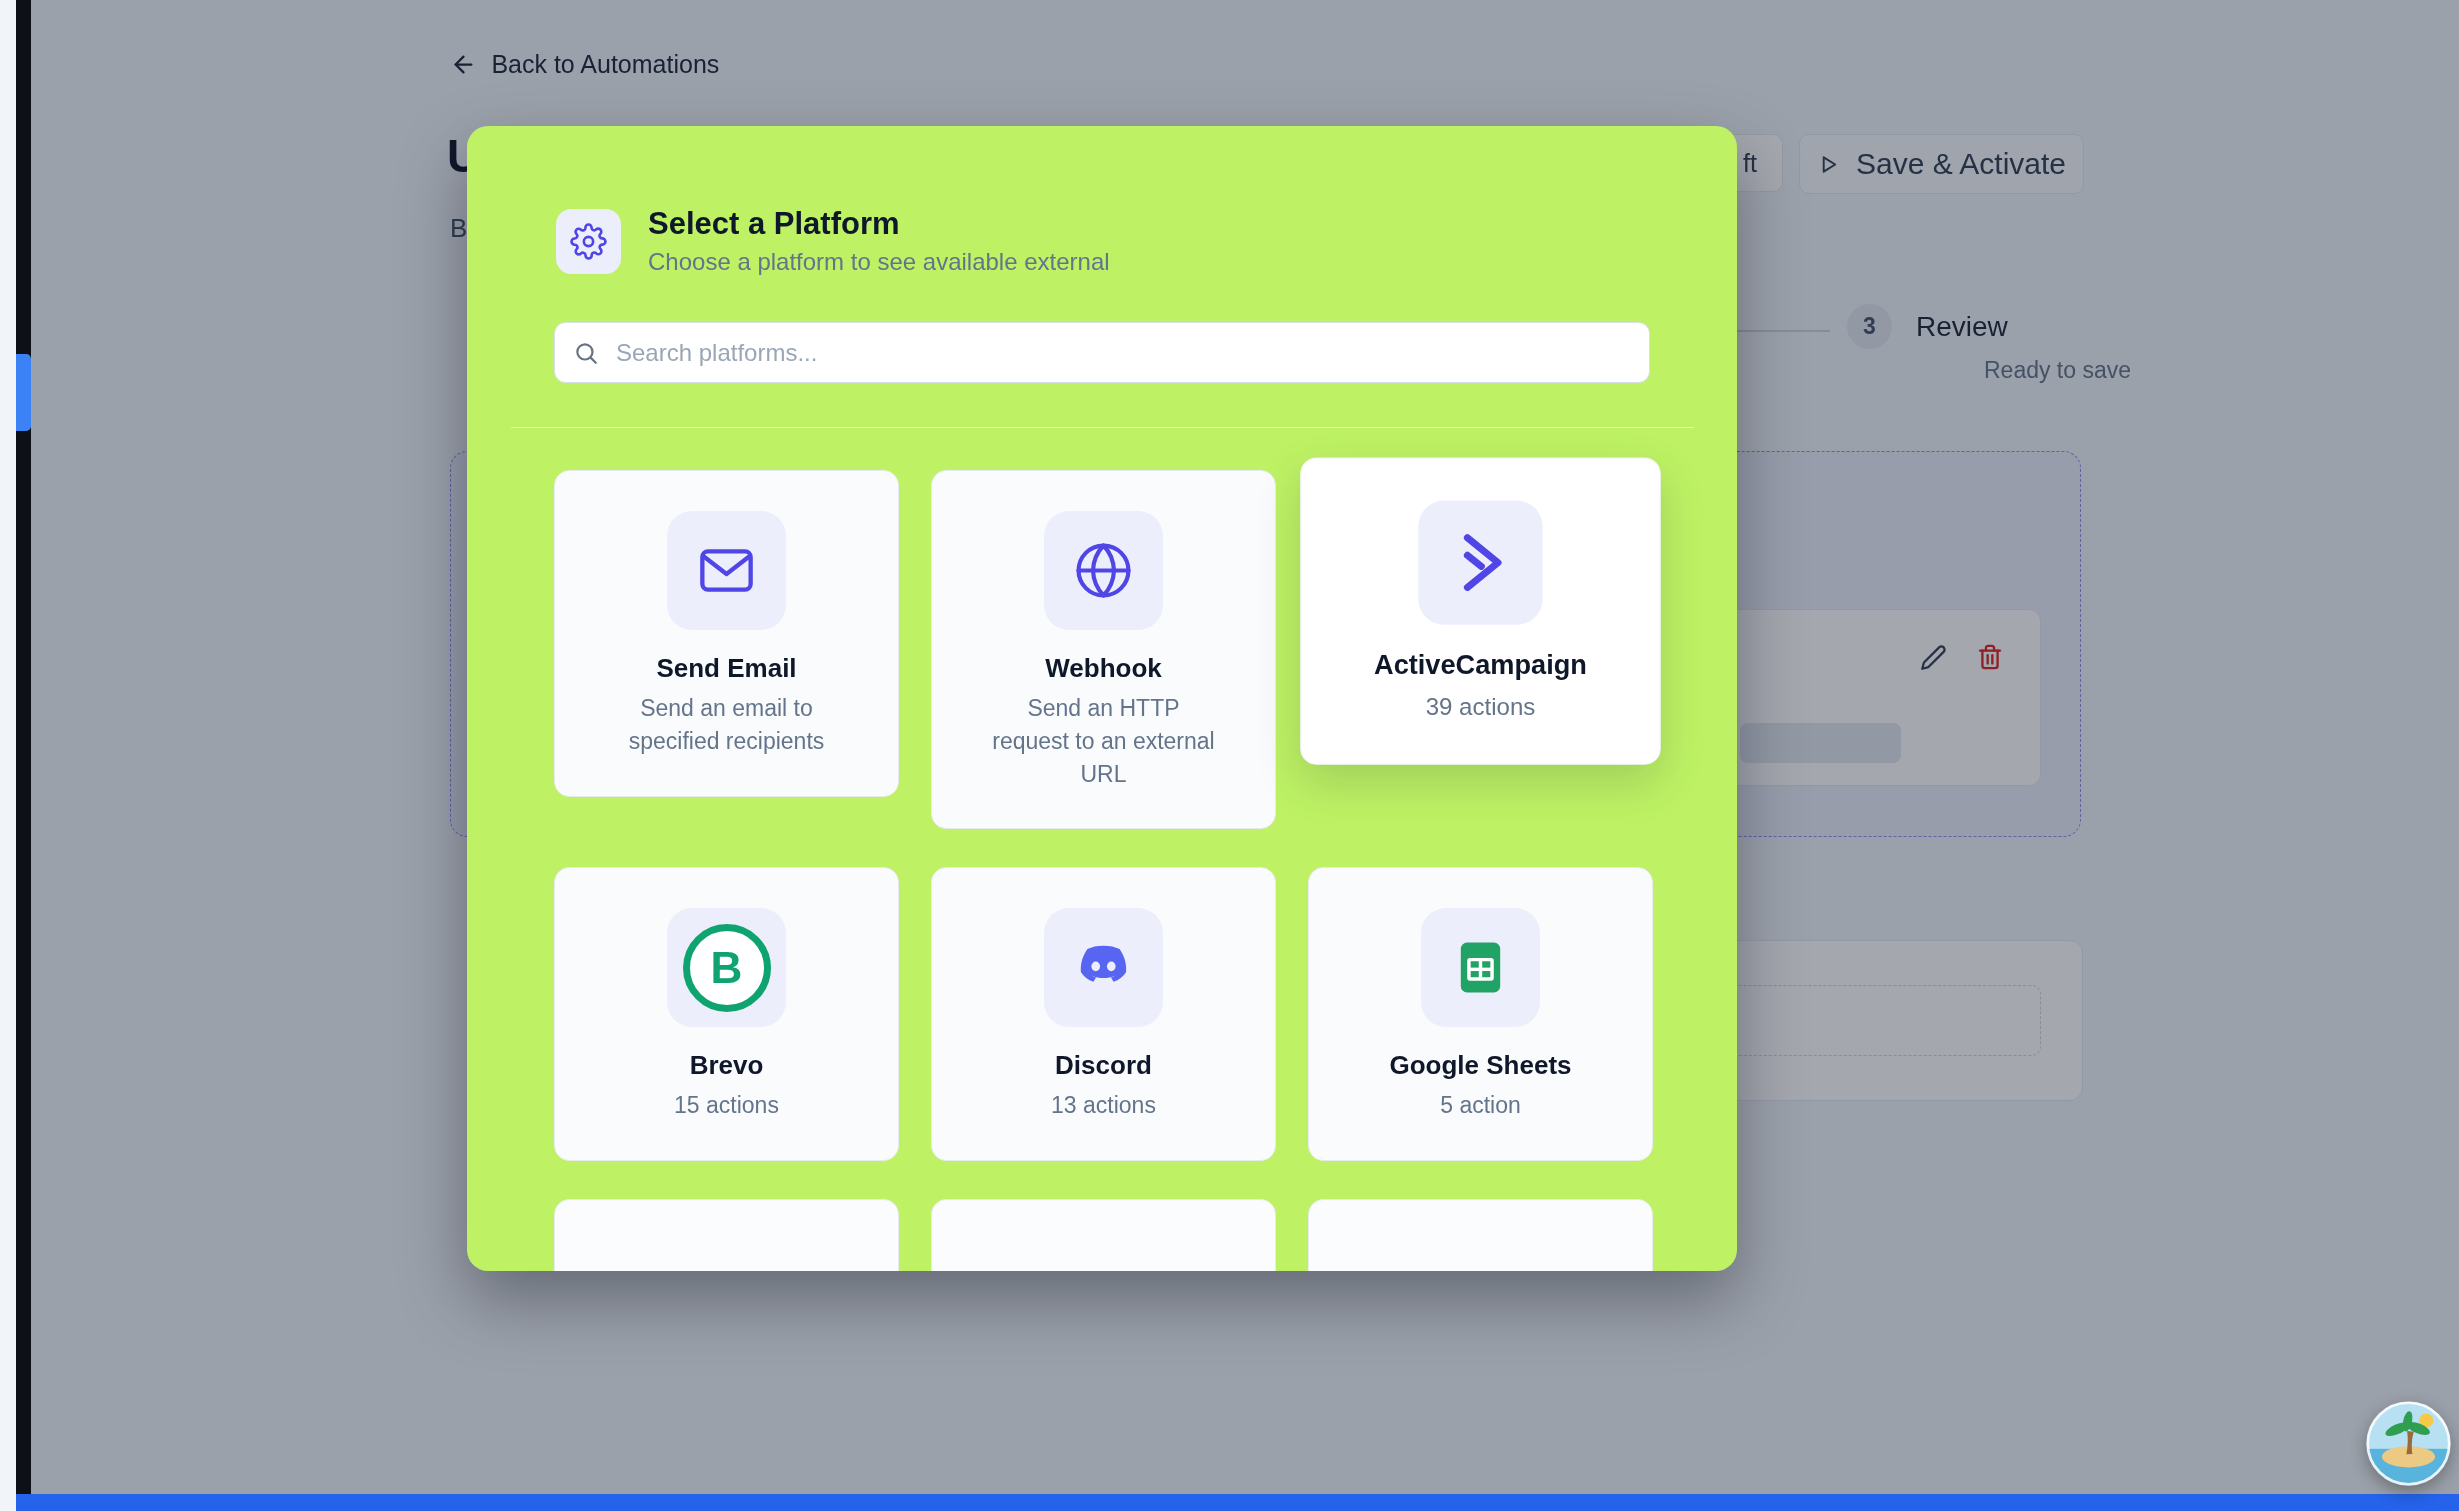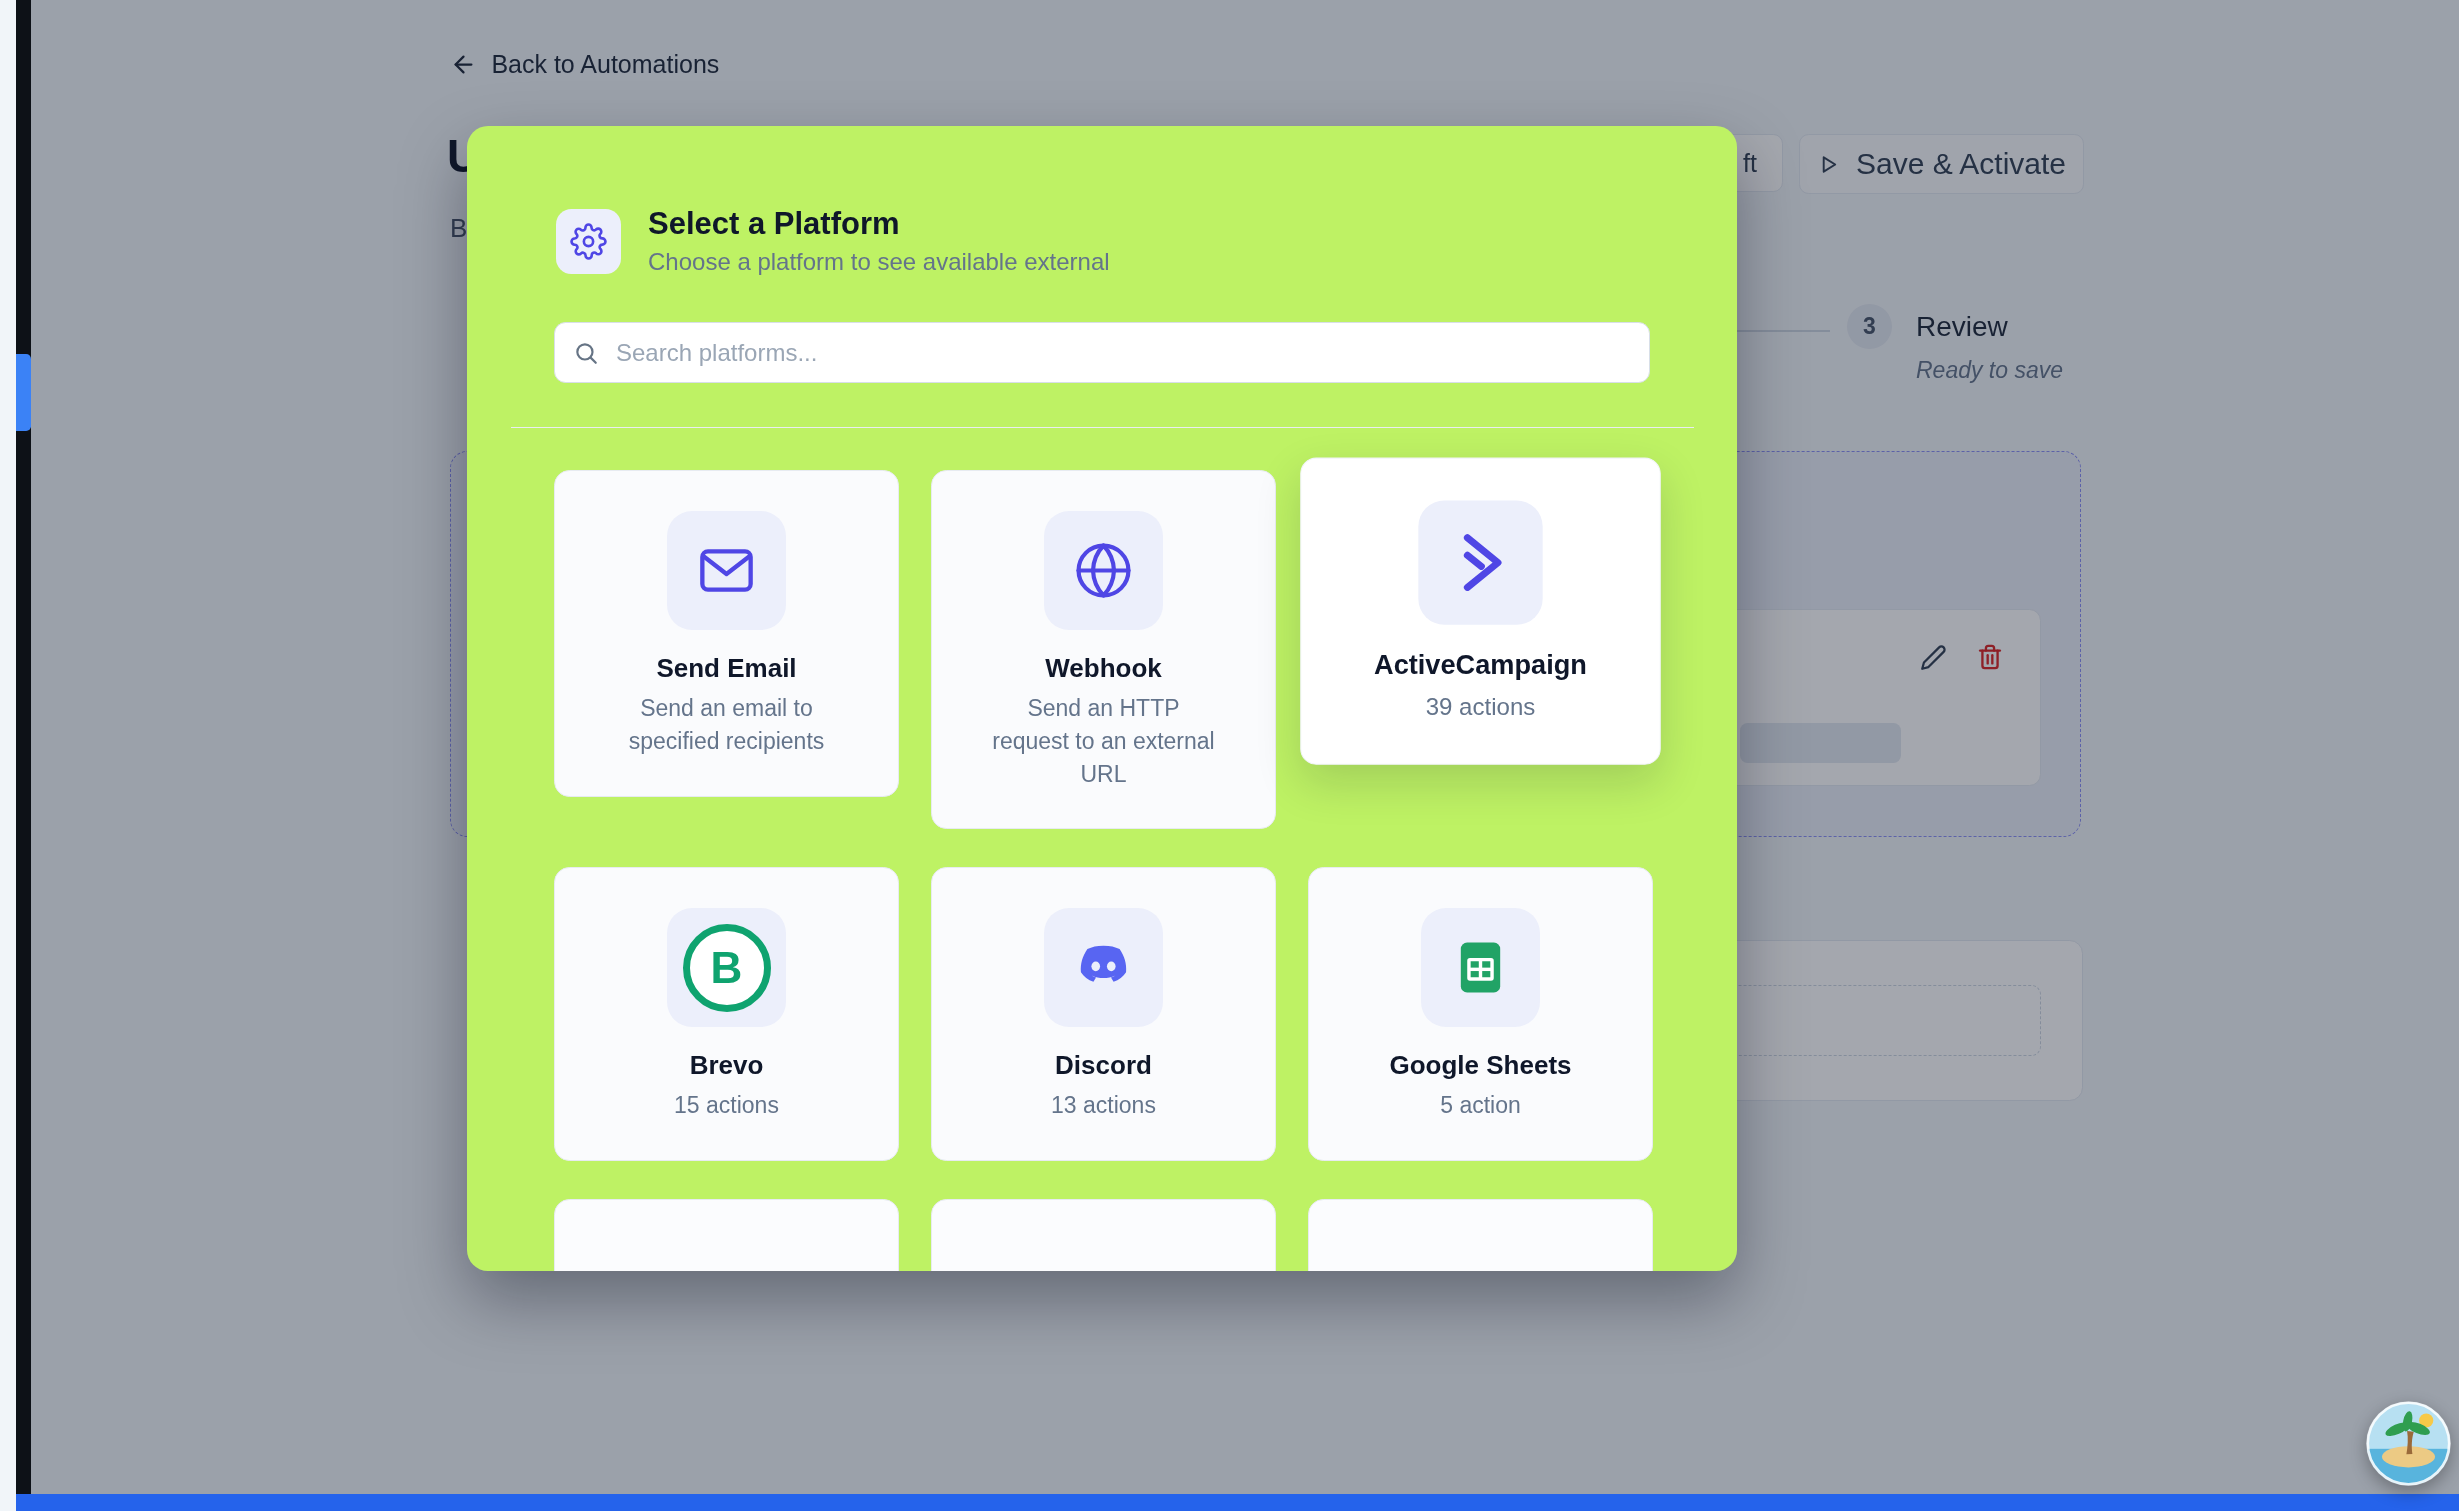--- a/index.html
+++ b/index.html
@@ -18,21 +18,21 @@
     background:#ffffff;border:1px solid #e2e8f0;display:flex;align-items:center;justify-content:flex-end;
     padding-right:25px;box-sizing:border-box;font-size:25px;color:#334155;}
   .btn-save-activate{position:absolute;left:1783px;top:134px;width:283px;height:58px;border-radius:9.6px;
     background:#f8fafc;border:1px solid #e2e8f0;display:flex;align-items:center;justify-content:center;
     gap:16px;font-size:30px;color:#334155;}
 
   .step-connector{position:absolute;left:1672px;top:330px;width:142px;height:1.9px;background:#cbd5e1;}
   .step-circle{position:absolute;left:1831px;top:304px;width:45px;height:45px;border-radius:50%;
     background:#e2e8f0;color:#475569;font-size:23px;font-weight:600;display:flex;align-items:center;justify-content:center;}
   .step-label{position:absolute;left:1900px;top:311px;font-size:28px;color:#1e293b;font-weight:500;}
-  .step-status{position:absolute;left:1900px;top:357px;font-size:23px;color:#64748b;font-style:italic;}
+  .step-status{position:absolute;left:1968px;top:357px;font-size:23px;color:#64748b;}
 
   .dropzone-main{position:absolute;left:434px;top:451px;width:1631px;height:386px;border:1.9px dashed var(--dashed-indigo,#8b90f5);
     border-radius:17.3px;background:rgba(99,102,241,0.04);box-sizing:border-box;}
 
   .action-card{position:absolute;left:1652px;top:609px;width:371px;height:175px;background:#ffffff;
     border:1px solid #e2e8f0;border-radius:11.5px;}
   .icon-btn{position:absolute;width:33px;height:33px;display:flex;align-items:center;justify-content:center;cursor:pointer;}
   .edit-btn{left:248px;top:31px;color:#334155;}
   .delete-btn{left:304px;top:30px;color:var(--danger,#dc2626);}
   .skeleton-bar{position:absolute;left:71px;top:113px;width:161px;height:40px;background:#e2e8f0;border-radius:7.7px;}

